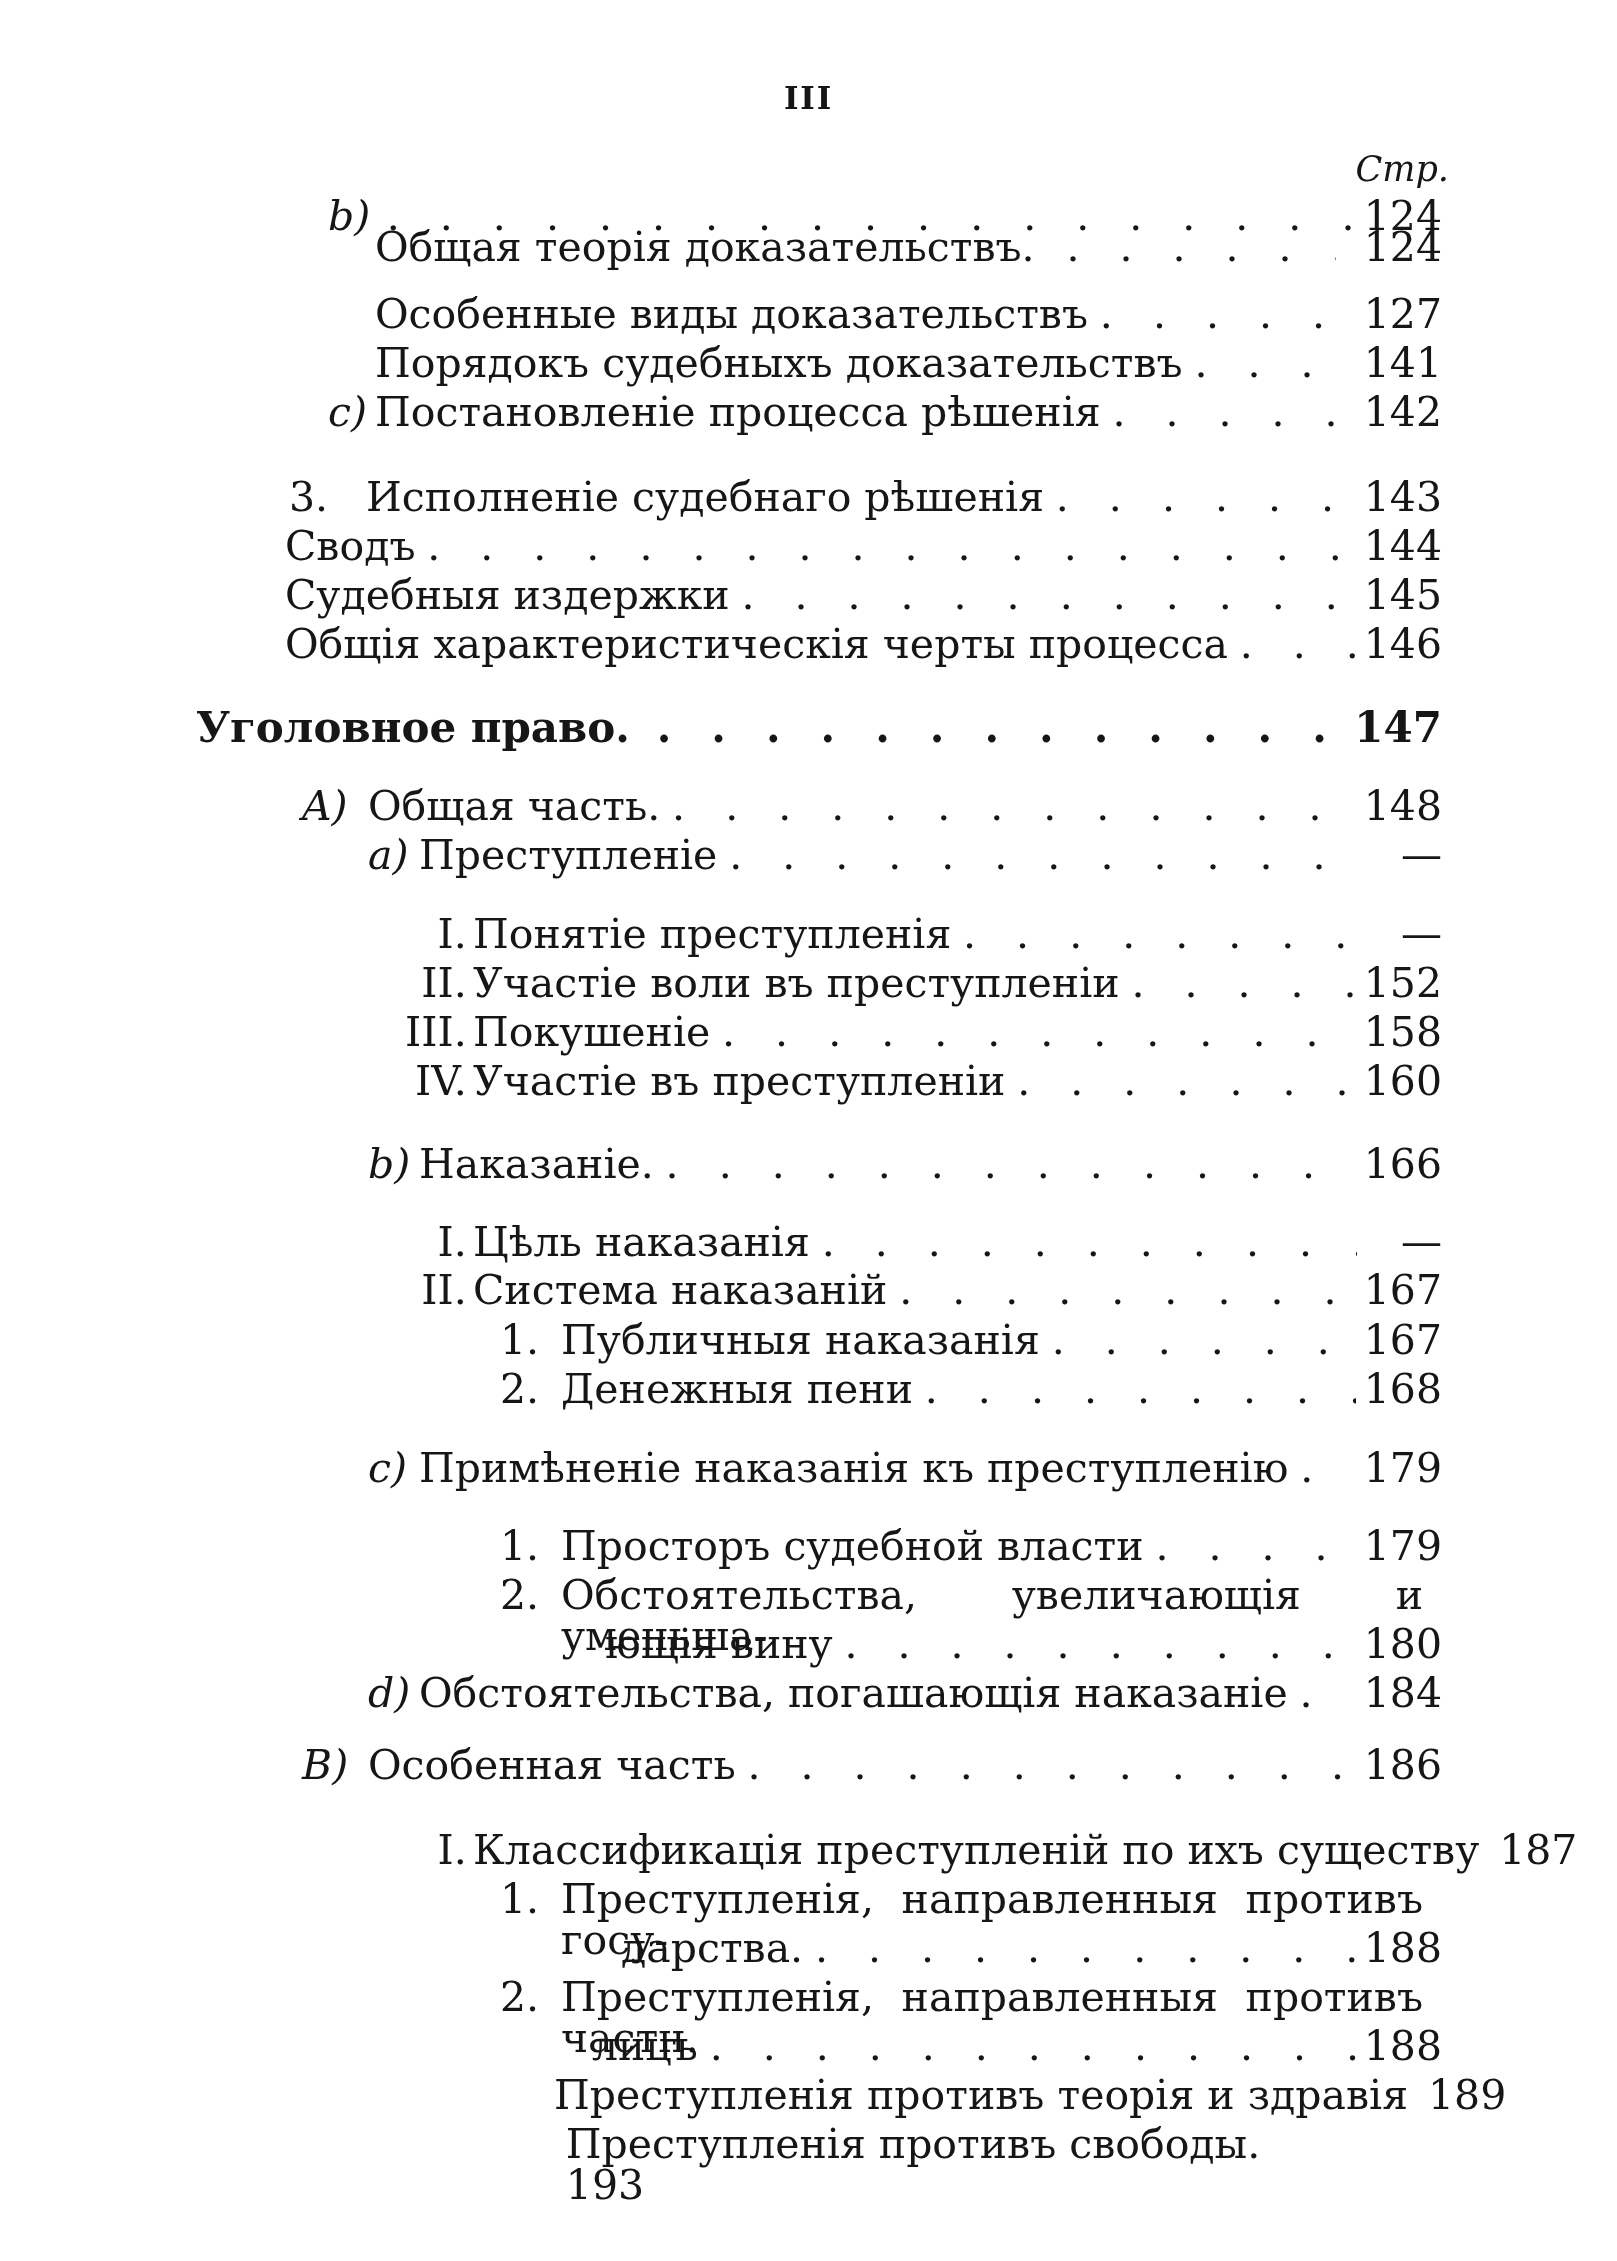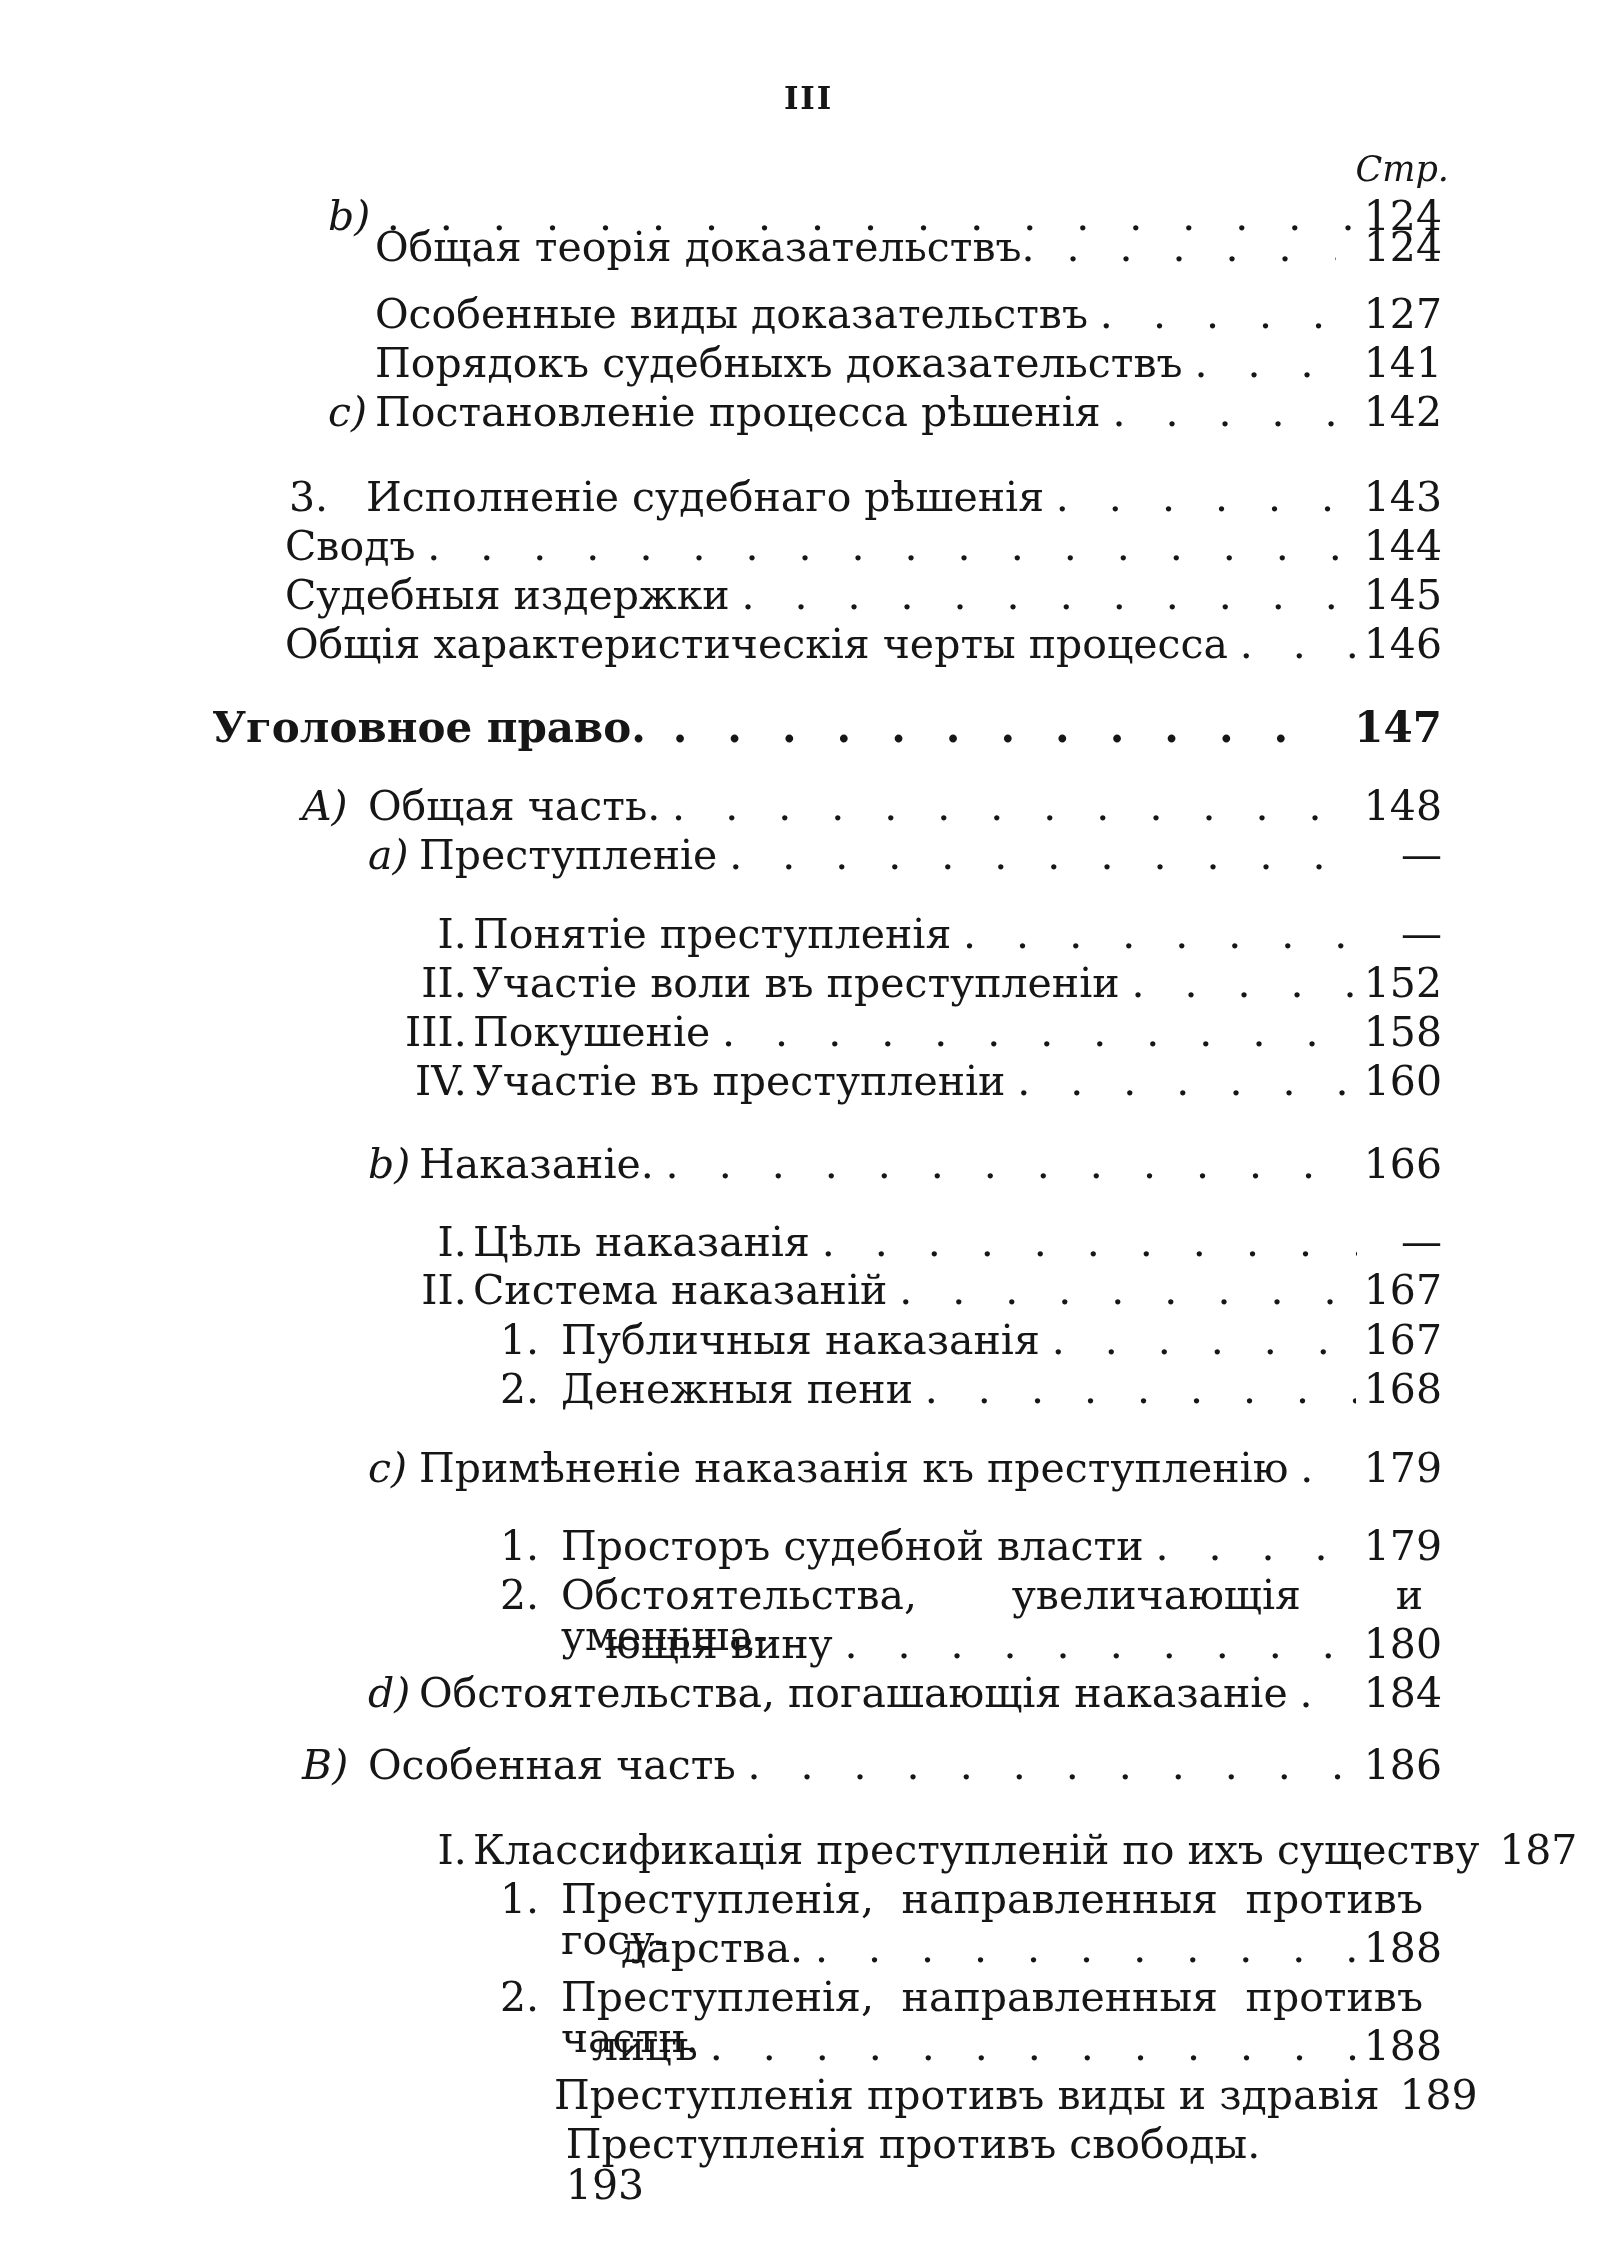--- a/index.html
+++ b/index.html
@@ -95,21 +95,21 @@
       <div class="row" style="top: 575px; left: 285px;">
         <span class="txt">Судебныя издержки</span>
         <span class="dots"></span>
         <span class="pgnum">145</span>
       </div>
       <div class="row" style="top: 624px; left: 285px;">
         <span class="txt">Общія характеристическія черты процесса</span>
         <span class="dots"></span>
         <span class="pgnum">146</span>
       </div>
-      <div class="row bold" style="top: 707px; left: 212px; gap: 15px;">
+      <div class="row bold" style="top: 707px; left: 196px; gap: 15px;">
         <span class="txt">Уголовное право.</span>
         <span class="dots"></span>
         <span class="pgnum">147</span>
       </div>
       <div class="row" style="top: 786px; left: 302px;">
         <span class="lbl italic" style="width: 66px;">A)</span>
         <span class="txt">Общая часть.</span>
         <span class="dots"></span>
         <span class="pgnum">148</span>
       </div>
@@ -224,21 +224,21 @@
       <div class="row justify" style="top: 1977px; left: 500px;">
         <span class="lbl " style="width: 61px;">2.</span>
         <span class="txt">Преступленія, направленныя противъ частн.</span>
       </div>
       <div class="row" style="top: 2026px; left: 592px;">
         <span class="txt">лицъ</span>
         <span class="dots"></span>
         <span class="pgnum">188</span>
       </div>
       <div class="row" style="top: 2075px; left: 554px;">
-        <span class="txt">Преступленія противъ виды и здравія</span>
+        <span class="txt">Преступленія противъ теорія и здравія</span>
         <span class="dots"></span>
         <span class="pgnum">189</span>
       </div>
       <div class="row" style="top: 2124px; left: 554px; flex-direction: column;">
         <span class="txt">Преступленія противъ свободы.</span>
         <span class="dots"></span>
         <span class="pgnum">193</span>
       </div>
     </div>
 </div>

